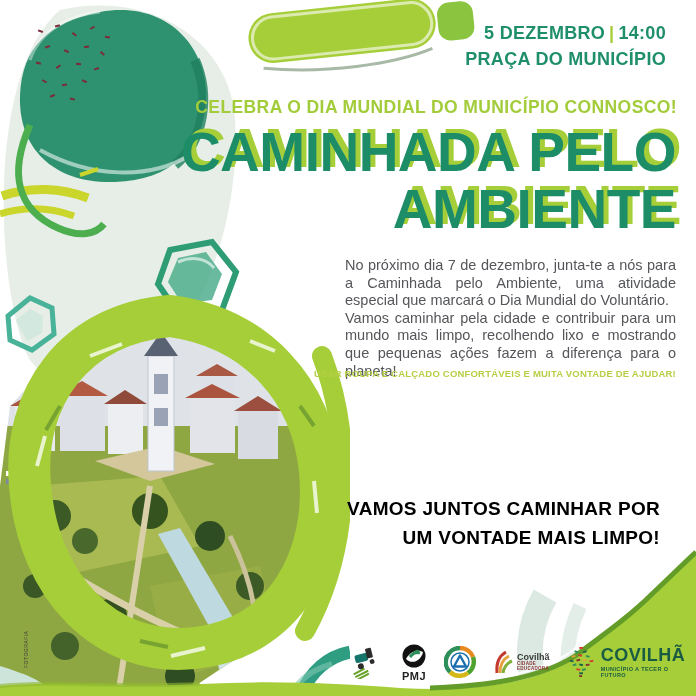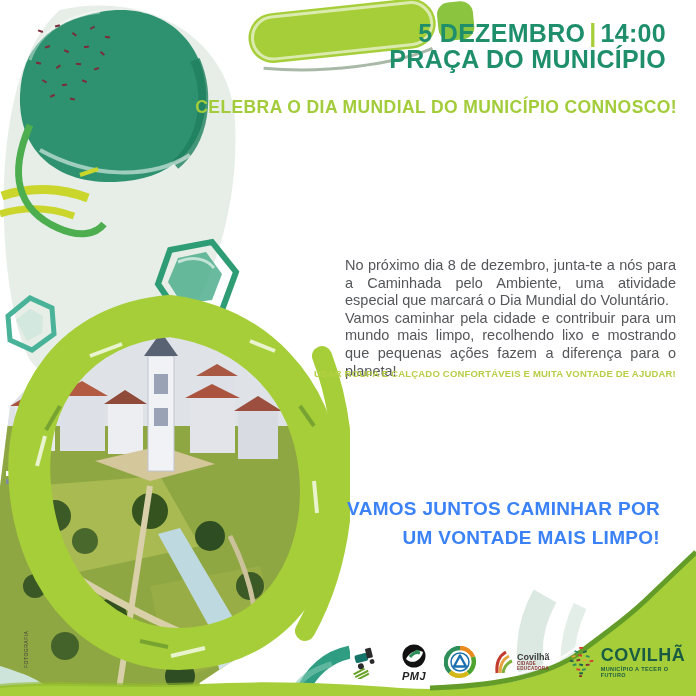--- a/index.html
+++ b/index.html
@@ -5,21 +5,21 @@
   html,body{margin:0;padding:0;background:#888;}
   .poster{
     position:relative;width:696px;height:696px;background:#ffffff;overflow:hidden;
     font-family:"Liberation Sans",sans-serif;margin:0 auto;
   }
   svg{display:block;}
   .abs{position:absolute;}
 
   
   .header-block{top:20px;right:30px;text-align:right;line-height:26px;
-    font-size:25px;font-weight:bold;color:#1F8F6B;letter-spacing:.3px;white-space:nowrap;}
+    font-size:18px;font-weight:bold;color:#1F8F6B;letter-spacing:.3px;white-space:nowrap;}
   .header-sep{color:#A6CE39;padding:0 4px;}
 
   
   .subtitle{top:97px;left:90px;right:19px;text-align:right;font-size:17.5px;font-weight:bold;
     color:#A3CC3B;letter-spacing:.4px;white-space:nowrap;}
 
   
   .title-block{top:124px;right:20px;text-align:right;line-height:57px;font-size:55px;
     font-weight:bold;color:#1C8D66;letter-spacing:-.5px;white-space:nowrap;
     text-shadow:5px -4px 0 #A6CE39;}
@@ -33,31 +33,31 @@
     color:#B6CF45;letter-spacing:.2px;white-space:nowrap;}
 
   
   .signup-block{top:409px;right:21px;text-align:right;line-height:23.5px;font-size:16px;
     font-weight:bold;white-space:nowrap;}
   .signup-intro,.signup-outro{color:#1F8F6B;}
   .signup-url{color:#A6CE39;text-decoration:none;display:block;}
 
   
   .slogan-block{top:494px;right:36px;text-align:right;line-height:29px;font-size:19px;
-    font-weight:bold;color:#3b82f6;letter-spacing:.3px;white-space:nowrap;}
+    font-weight:bold;color:#000000;letter-spacing:.3px;white-space:nowrap;}
 
   
   .credit{left:23px;top:668px;font-size:5px;color:#40403a;letter-spacing:.5px;
     transform:rotate(-90deg);transform-origin:left top;white-space:nowrap;}
 
   
   .logos{left:348px;right:6px;top:633px;height:58px;display:flex;align-items:center;
     justify-content:flex-end;gap:17px;z-index:6;}
   .logo{display:flex;flex-direction:column;align-items:center;}
-  .logo-pmj-label{font-size:11px;font-weight:bold;color:#222;margin-top:1px;letter-spacing:.5px;font-style:italic;}
+  .logo-pmj-label{font-size:11px;font-weight:bold;color:#222;margin-top:1px;letter-spacing:.5px;}
   .logo-educadora{flex-direction:row;gap:4px;}
   .edu-text{display:flex;flex-direction:column;line-height:1.05;}
   .edu-title{font-size:9px;font-weight:bold;color:#3a3a38;}
   .edu-line{font-size:4.5px;font-weight:bold;color:#8a2f2f;letter-spacing:.3px;}
   .logo-municipio{flex-direction:row;gap:6px;align-items:center;}
   .mun-text{display:flex;flex-direction:column;line-height:1.1;}
   .mun-title{font-size:18px;font-weight:bold;color:#1A5C43;letter-spacing:.5px;}
   .mun-sub{font-size:5.5px;font-weight:bold;color:#1A5C43;letter-spacing:.4px;}
 
   .z1{z-index:1}.z2{z-index:2}.z3{z-index:3}.z4{z-index:4}.z5{z-index:5}
@@ -203,23 +203,27 @@
 
   <div class="abs z4 header-block">
     <div>
       <span>5 DEZEMBRO</span><span class="header-sep">|</span><span>14:00</span>
     </div>
     <div>PRAÇA DO MUNICÍPIO</div>
   </div>
 
   <div class="abs z4 subtitle">CELEBRA O DIA MUNDIAL DO MUNICÍPIO CONNOSCO!</div>
 
+  <div class="abs z4 title-block">
+    <div>CAMINHADA PELO</div>
+    <div>AMBIENTE</div>
+  </div>
 
   <div class="abs z4 body-block">
-    <p>No próximo dia 8 de dezembro, junta-te a nós para a Caminhada pelo Ambiente, uma atividade especial que marcará o Dia Mundial do Voluntário.</p>
+    <p>No próximo dia 7 de dezembro, junta-te a nós para a Caminhada pelo Ambiente, uma atividade especial que marcará o Dia Mundial do Voluntário.</p>
     <p>Vamos caminhar pela cidade e contribuir para um mundo mais limpo, recolhendo lixo e mostrando que pequenas ações fazem a diferença para o planeta!</p>
   </div>
 
   <div class="abs z4 note-line">USAR ROUPA E CALÇADO CONFORTÁVEIS E MUITA VONTADE DE AJUDAR!</div>
 
 
   <div class="abs z4 slogan-block">
     <div>VAMOS JUNTOS CAMINHAR POR</div>
     <div>UM VONTADE MAIS LIMPO!</div>
   </div>

